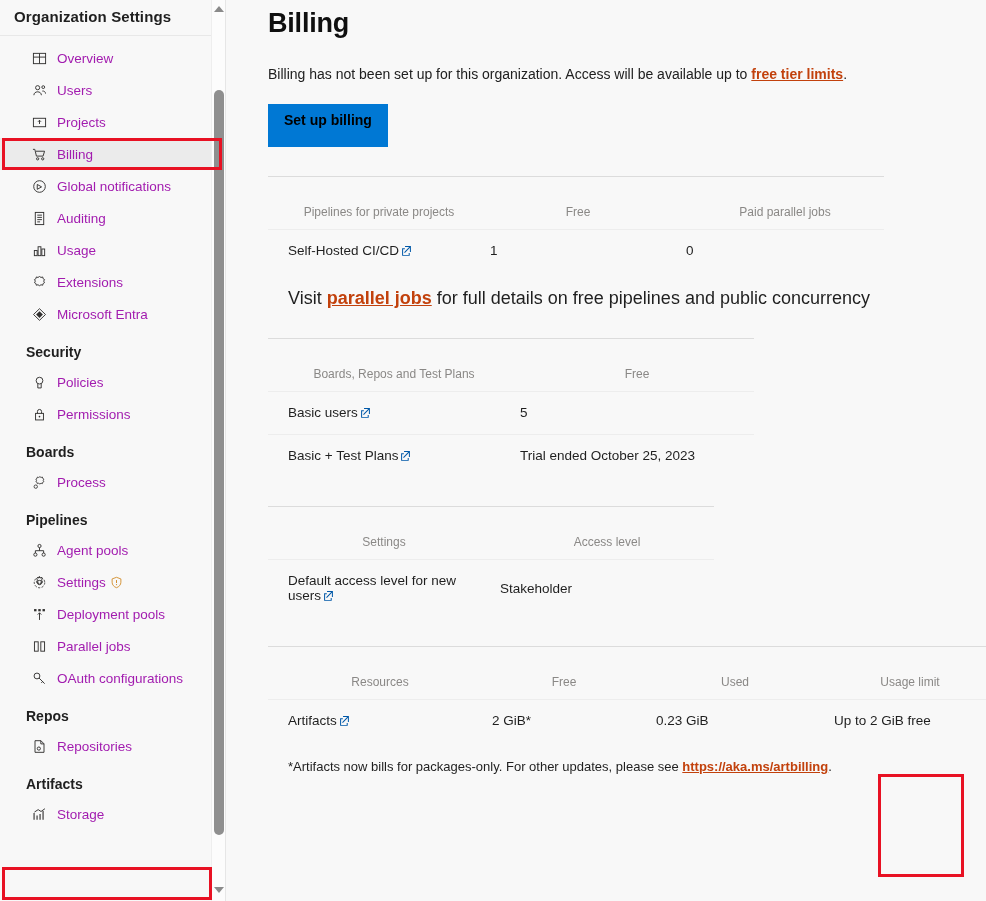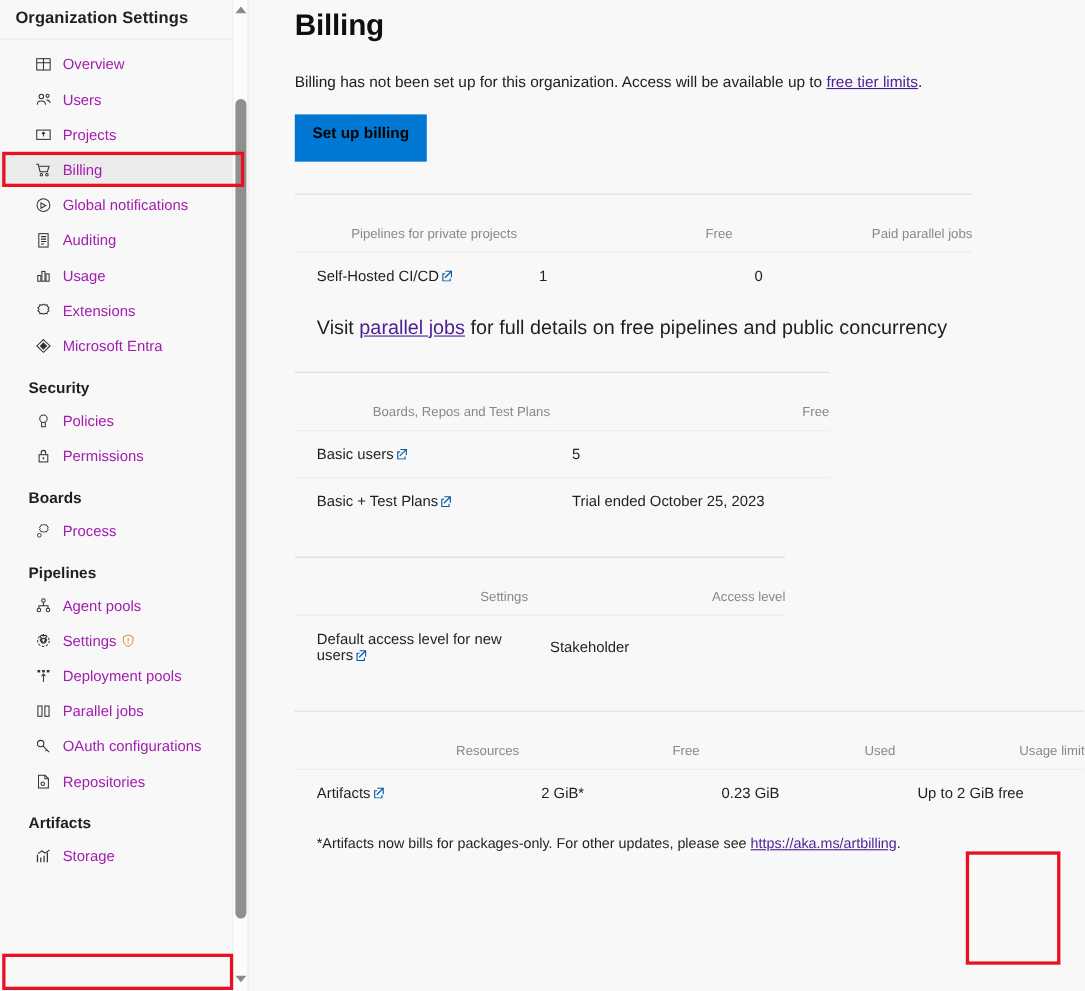--- a/index.html
+++ b/index.html
@@ -137,23 +137,24 @@
     color: #0f0f0f;
     margin: 8px 0 0 0;
     letter-spacing: -.2px;
   }
   .intro {
     font-size: 14px;
     color: #202020;
     margin-top: 27px;
   }
   a.link {
-    color: #4c1d95;
+    color: #c2410c;
     text-decoration: underline;
     cursor: pointer;
+    font-weight: bold;
   }
   .btn-primary {
     display: inline-block;
     margin-top: 22px;
     background: #0078d4;
     color: #000000;
     font-size: 14px;
     font-weight: 700;
     padding: 9px 16px 20px;
     border: none;
@@ -174,21 +175,21 @@
 
   table.billing-table {
     border-collapse: collapse;
     margin-top: 20px;
     table-layout: fixed;
   }
   table.billing-table th {
     font-size: 12px;
     font-weight: 400;
     color: #8a8886;
-    text-align: right;
+    text-align: center;
     padding: 8px 0 10px 20px;
     border-bottom: 1px solid #ededed;
     vertical-align: bottom;
   }
   table.billing-table td {
     font-size: 13.5px;
     color: #1f1f1f;
     text-align: left;
     padding: 13px 0 14px 20px;
     border-bottom: 1px solid #ededed;
@@ -396,20 +397,21 @@
         </div>
         <div class="nav-item">
           <span class="ico">
             <svg viewBox="0 0 16 16" width="15" height="15">
               <circle cx="5.3" cy="5.3" r="3.1" fill="none" stroke="#323130" stroke-width="1"></circle>
               <path d="M7.5 7.5l6 6M11.3 11.3l-1.4 1.4" fill="none" stroke="#323130" stroke-width="1"></path>
             </svg>
           </span>
           <span class="lbl">OAuth configurations</span>
         </div>
+        <div class="nav-group">Repos</div>
         <div class="nav-item">
           <span class="ico">
             <svg viewBox="0 0 16 16" width="15" height="15">
               <path d="M3.2 1.8h6.3l3.3 3.3v9.1H3.2z" fill="none" stroke="#323130" stroke-width="1"></path>
               <path d="M9.4 1.8v3.4h3.4" fill="none" stroke="#323130" stroke-width="1"></path>
               <circle cx="7.3" cy="10.2" r="1.7" fill="none" stroke="#323130" stroke-width="1"></circle>
             </svg>
           </span>
           <span class="lbl">Repositories</span>
         </div>

